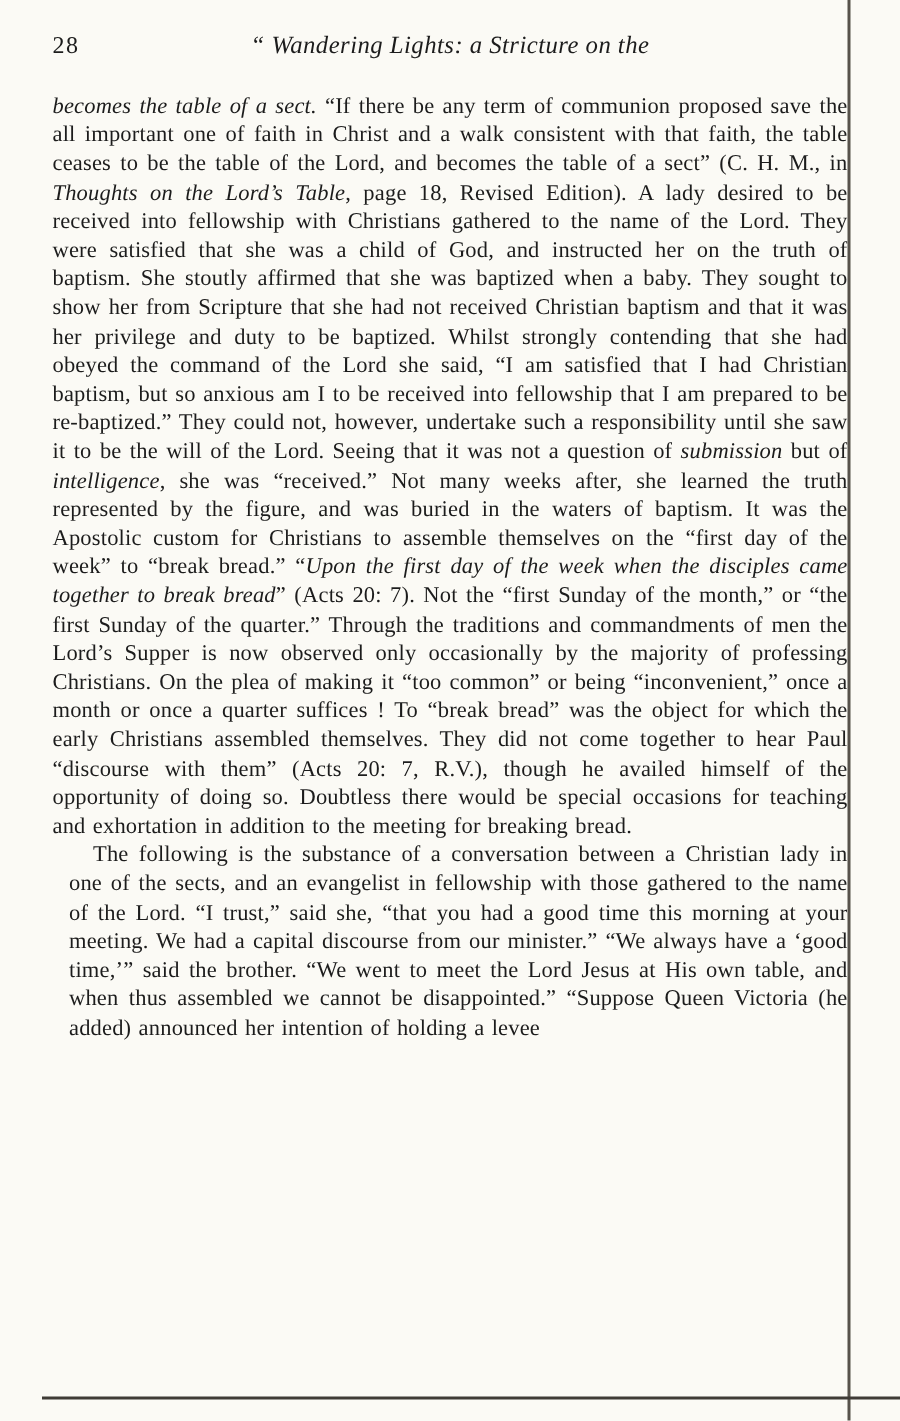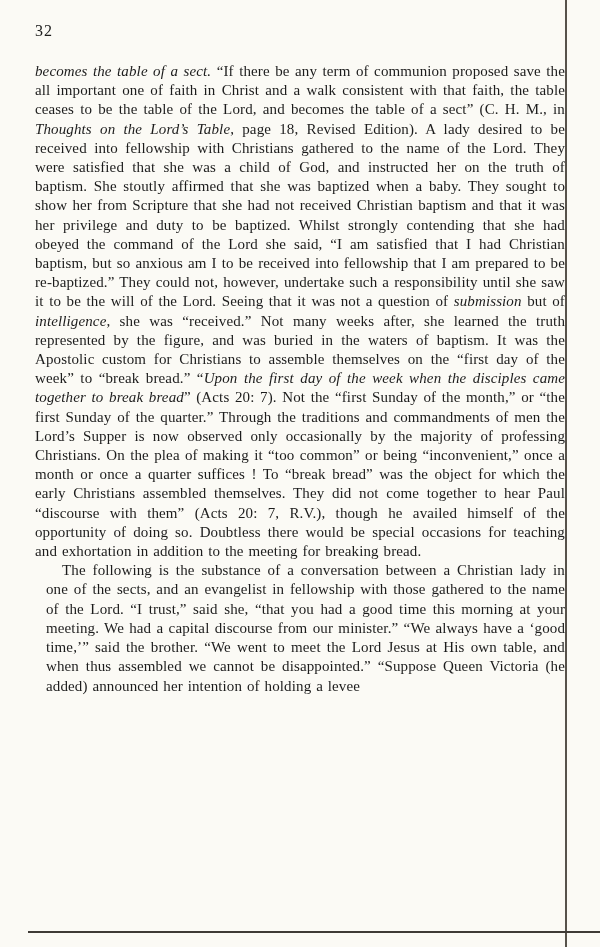--- a/index.html
+++ b/index.html
@@ -43,21 +43,22 @@
   .frame-bottom {
     position: absolute; left: 28px; right: 0; bottom: 14px;
     height: 2px; background: #3f3b36;
   }
 </style>
 </head>
 <body>
 
 <div class="page">
   <div class="header">
-    <span class="pagenum">32</span>
+    <span class="pagenum">28</span>
+    <span class="running-title">“ Wandering Lights: a Stricture on the</span>
   </div>
 
   <div class="body-text">
       <p class="para"><span class="it">becomes the table of a sect.</span><span class=""> “If there be any term of communion proposed save the all important one of faith in Christ and a walk consistent with that faith, the table ceases to be the table of the Lord, and becomes the table of a sect” (C. H. M., in </span><span class="it">Thoughts on the Lord’s Table</span><span class="">, page 18, Revised Edition). A lady desired to be received into fellowship with Christians gathered to the name of the Lord. They were satisfied that she was a child of God, and instructed her on the truth of baptism. She stoutly affirmed that she was baptized when a baby. They sought to show her from Scripture that she had not received Christian baptism and that it was her privilege and duty to be baptized. Whilst strongly contending that she had obeyed the command of the Lord she said, “I am satisfied that I had Christian baptism, but so anxious am I to be received into fellowship that I am prepared to be re-baptized.” They could not, however, undertake such a responsibility until she saw it to be the will of the Lord. Seeing that it was not a question of </span><span class="it">submission</span><span class=""> but of </span><span class="it">intelligence</span><span class="">, she was “received.” Not many weeks after, she learned the truth represented by the figure, and was buried in the waters of baptism. It was the Apostolic custom for Christians to assemble themselves on the “first day of the week” to “break bread.” “</span><span class="it">Upon the first day of the week when the disciples came together to break bread</span><span class="">” (Acts 20: 7). Not the “first Sunday of the month,” or “the first Sunday of the quarter.” Through the traditions and commandments of men the Lord’s Supper is now observed only occasionally by the majority of professing Christians. On the plea of making it “too common” or being “inconvenient,” once a month or once a quarter suffices ! To “break bread” was the object for which the early Christians assembled themselves. They did not come together to hear Paul “discourse with them” (Acts 20: 7, R.V.), though he availed himself of the opportunity of doing so. Doubtless there would be special occasions for teaching and exhortation in addition to the meeting for breaking bread.</span></p>
       <p class="para indent"><span class="">The following is the substance of a conversation between a Christian lady in one of the sects, and an evangelist in fellowship with those gathered to the name of the Lord. “I trust,” said she, “that you had a good time this morning at your meeting. We had a capital discourse from our minister.” “We always have a ‘good time,’” said the brother. “We went to meet the Lord Jesus at His own table, and when thus assembled we cannot be disappointed.” “Suppose Queen Victoria (he added) announced her intention of holding a levee</span></p>
     </div>
 
   <div class="frame-right"></div>
   <div class="frame-bottom"></div>
 </div>

